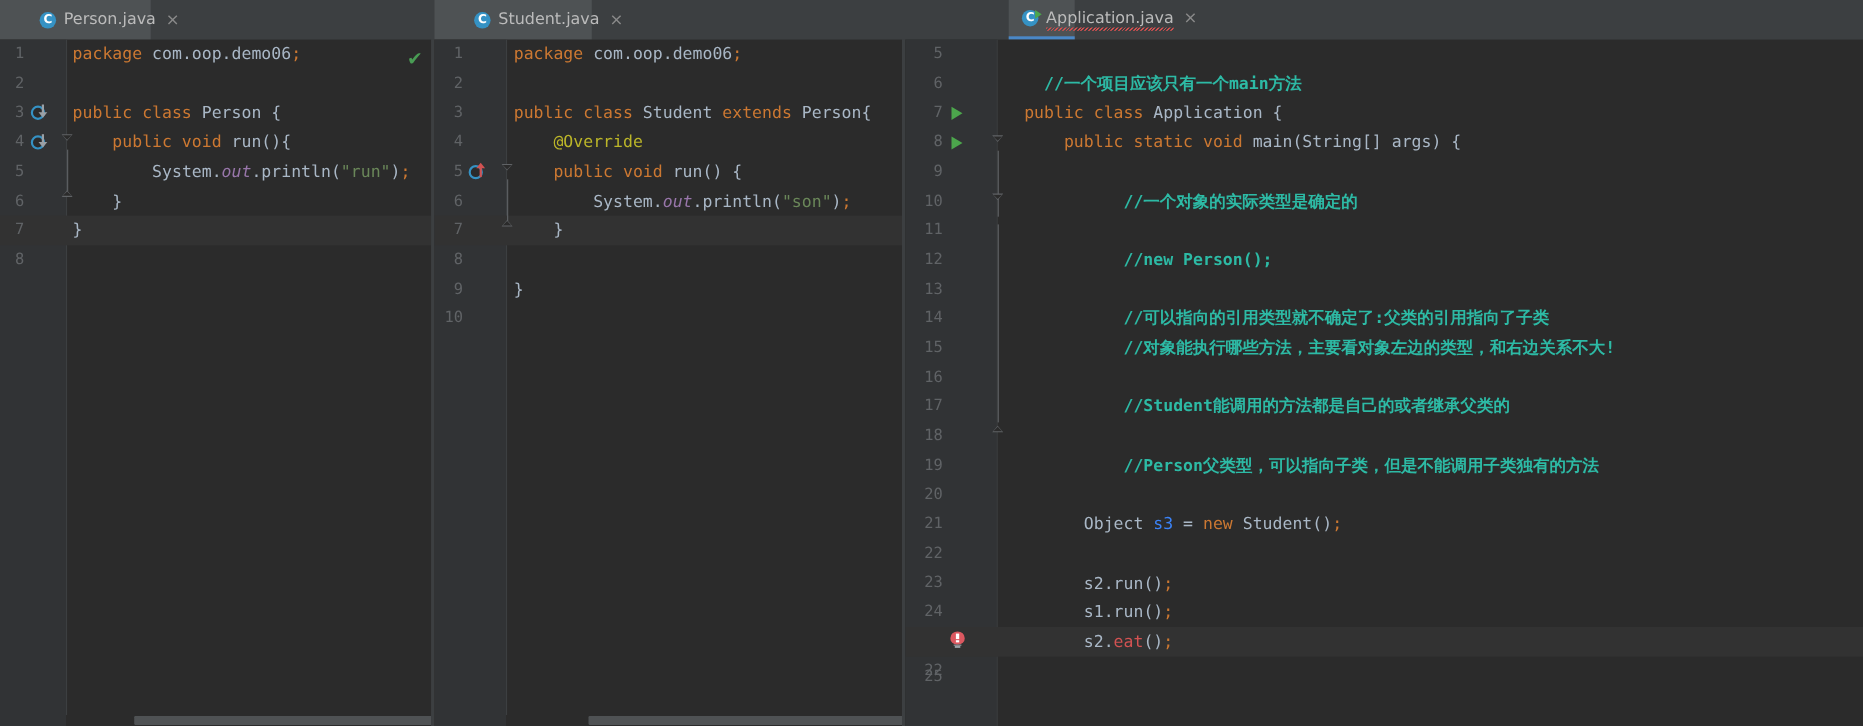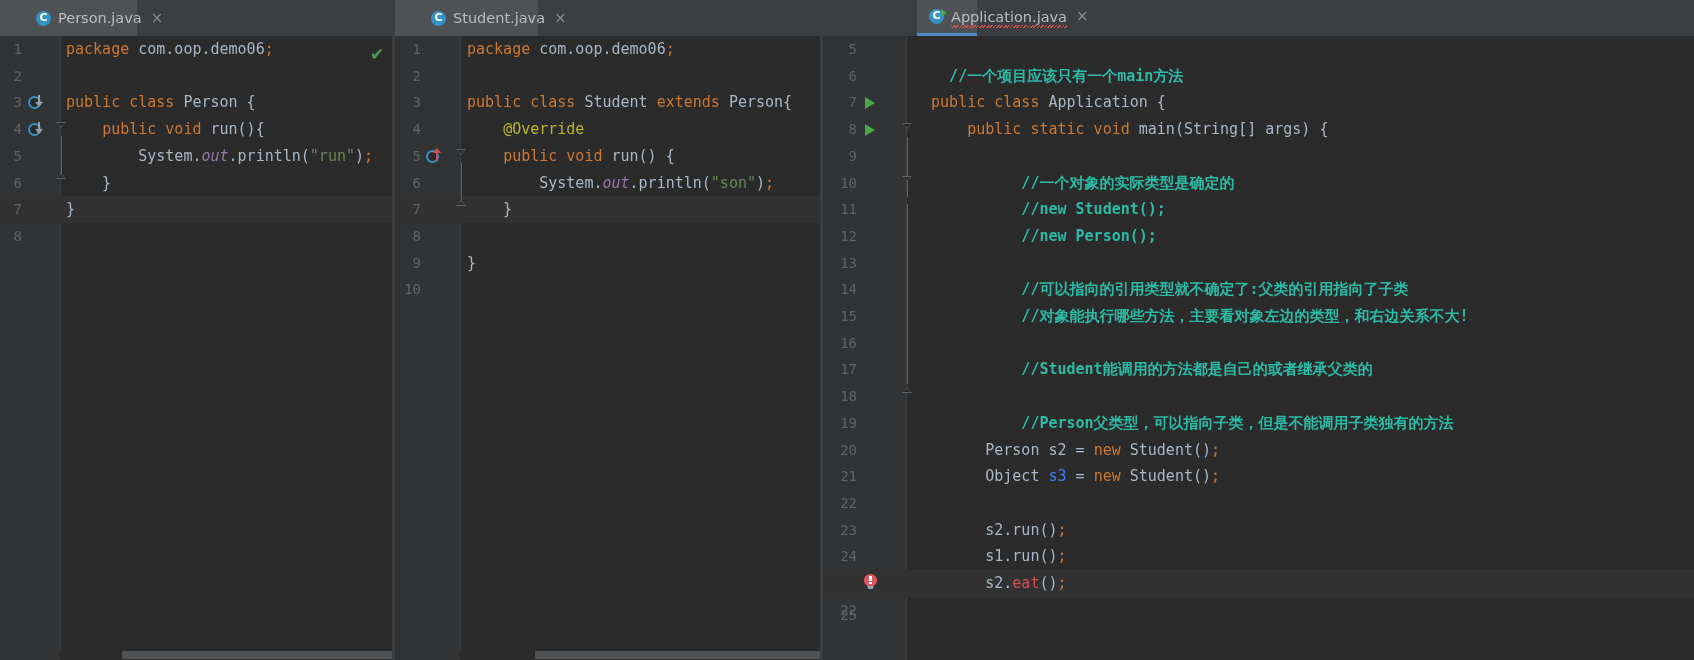--- a/index.html
+++ b/index.html
@@ -379,29 +379,27 @@
         <span class="inner"></span>
       </div>
 
     <div class="code-area" style="left:90px; width:781px;">
       <div class="codeline" style="top:0px;"></div>
       <div class="codeline cmt" style="top:26.7px;">    //一个项目应该只有一个main方法</div>
       <div class="codeline" style="top:53.4px;">  <span class="kw">public class</span> <span class="id">Application</span> {</div>
       <div class="codeline" style="top:80.1px;">      <span class="kw">public static void</span> <span class="id">main</span>(<span class="id">String</span>[] <span class="id">args</span>) {</div>
       <div class="codeline" style="top:106.8px;"></div>
       <div class="codeline cmt" style="top:133.5px;">            //一个对象的实际类型是确定的</div>
-      <div class="codeline cmt" style="top:160.2px;">            //new Student();</div>
       <div class="codeline cmt" style="top:186.9px;">            //new Person();</div>
       <div class="codeline" style="top:213.6px;"></div>
       <div class="codeline cmt" style="top:240.3px;">            //可以指向的引用类型就不确定了:父类的引用指向了子类</div>
       <div class="codeline cmt" style="top:267px;">            //对象能执行哪些方法，主要看对象左边的类型，和右边关系不大!</div>
       <div class="codeline" style="top:293.7px;"></div>
       <div class="codeline cmt" style="top:320.4px;">            //Student能调用的方法都是自己的或者继承父类的</div>
       <div class="codeline cmt" style="top:373.8px;">            //Person父类型，可以指向子类，但是不能调用子类独有的方法</div>
-      <div class="codeline" style="top:400.5px;">        <span class="id">Person</span> <span class="id">s2</span> = <span class="kw">new</span> <span class="id">Student</span>()<span class="kw">;</span></div>
       <div class="codeline" style="top:427.2px;">        <span class="id">Object</span> <span class="dim">s3</span> = <span class="kw">new</span> <span class="id">Student</span>()<span class="kw">;</span></div>
       <div class="codeline" style="top:453.9px;"></div>
       <div class="codeline" style="top:480.6px;">        <span class="id">s2</span>.<span class="id">run</span>()<span class="kw">;</span></div>
       <div class="codeline" style="top:507.3px;">        <span class="id">s1</span>.<span class="id">run</span>()<span class="kw">;</span></div>
       <div class="codeline" style="top:534px;">        <span class="id">s2</span>.<span class="err">eat</span>()<span class="kw">;</span></div>
       <div class="codeline" style="top:560.7px;"></div>
     </div>
   </div>
 
 </div>

